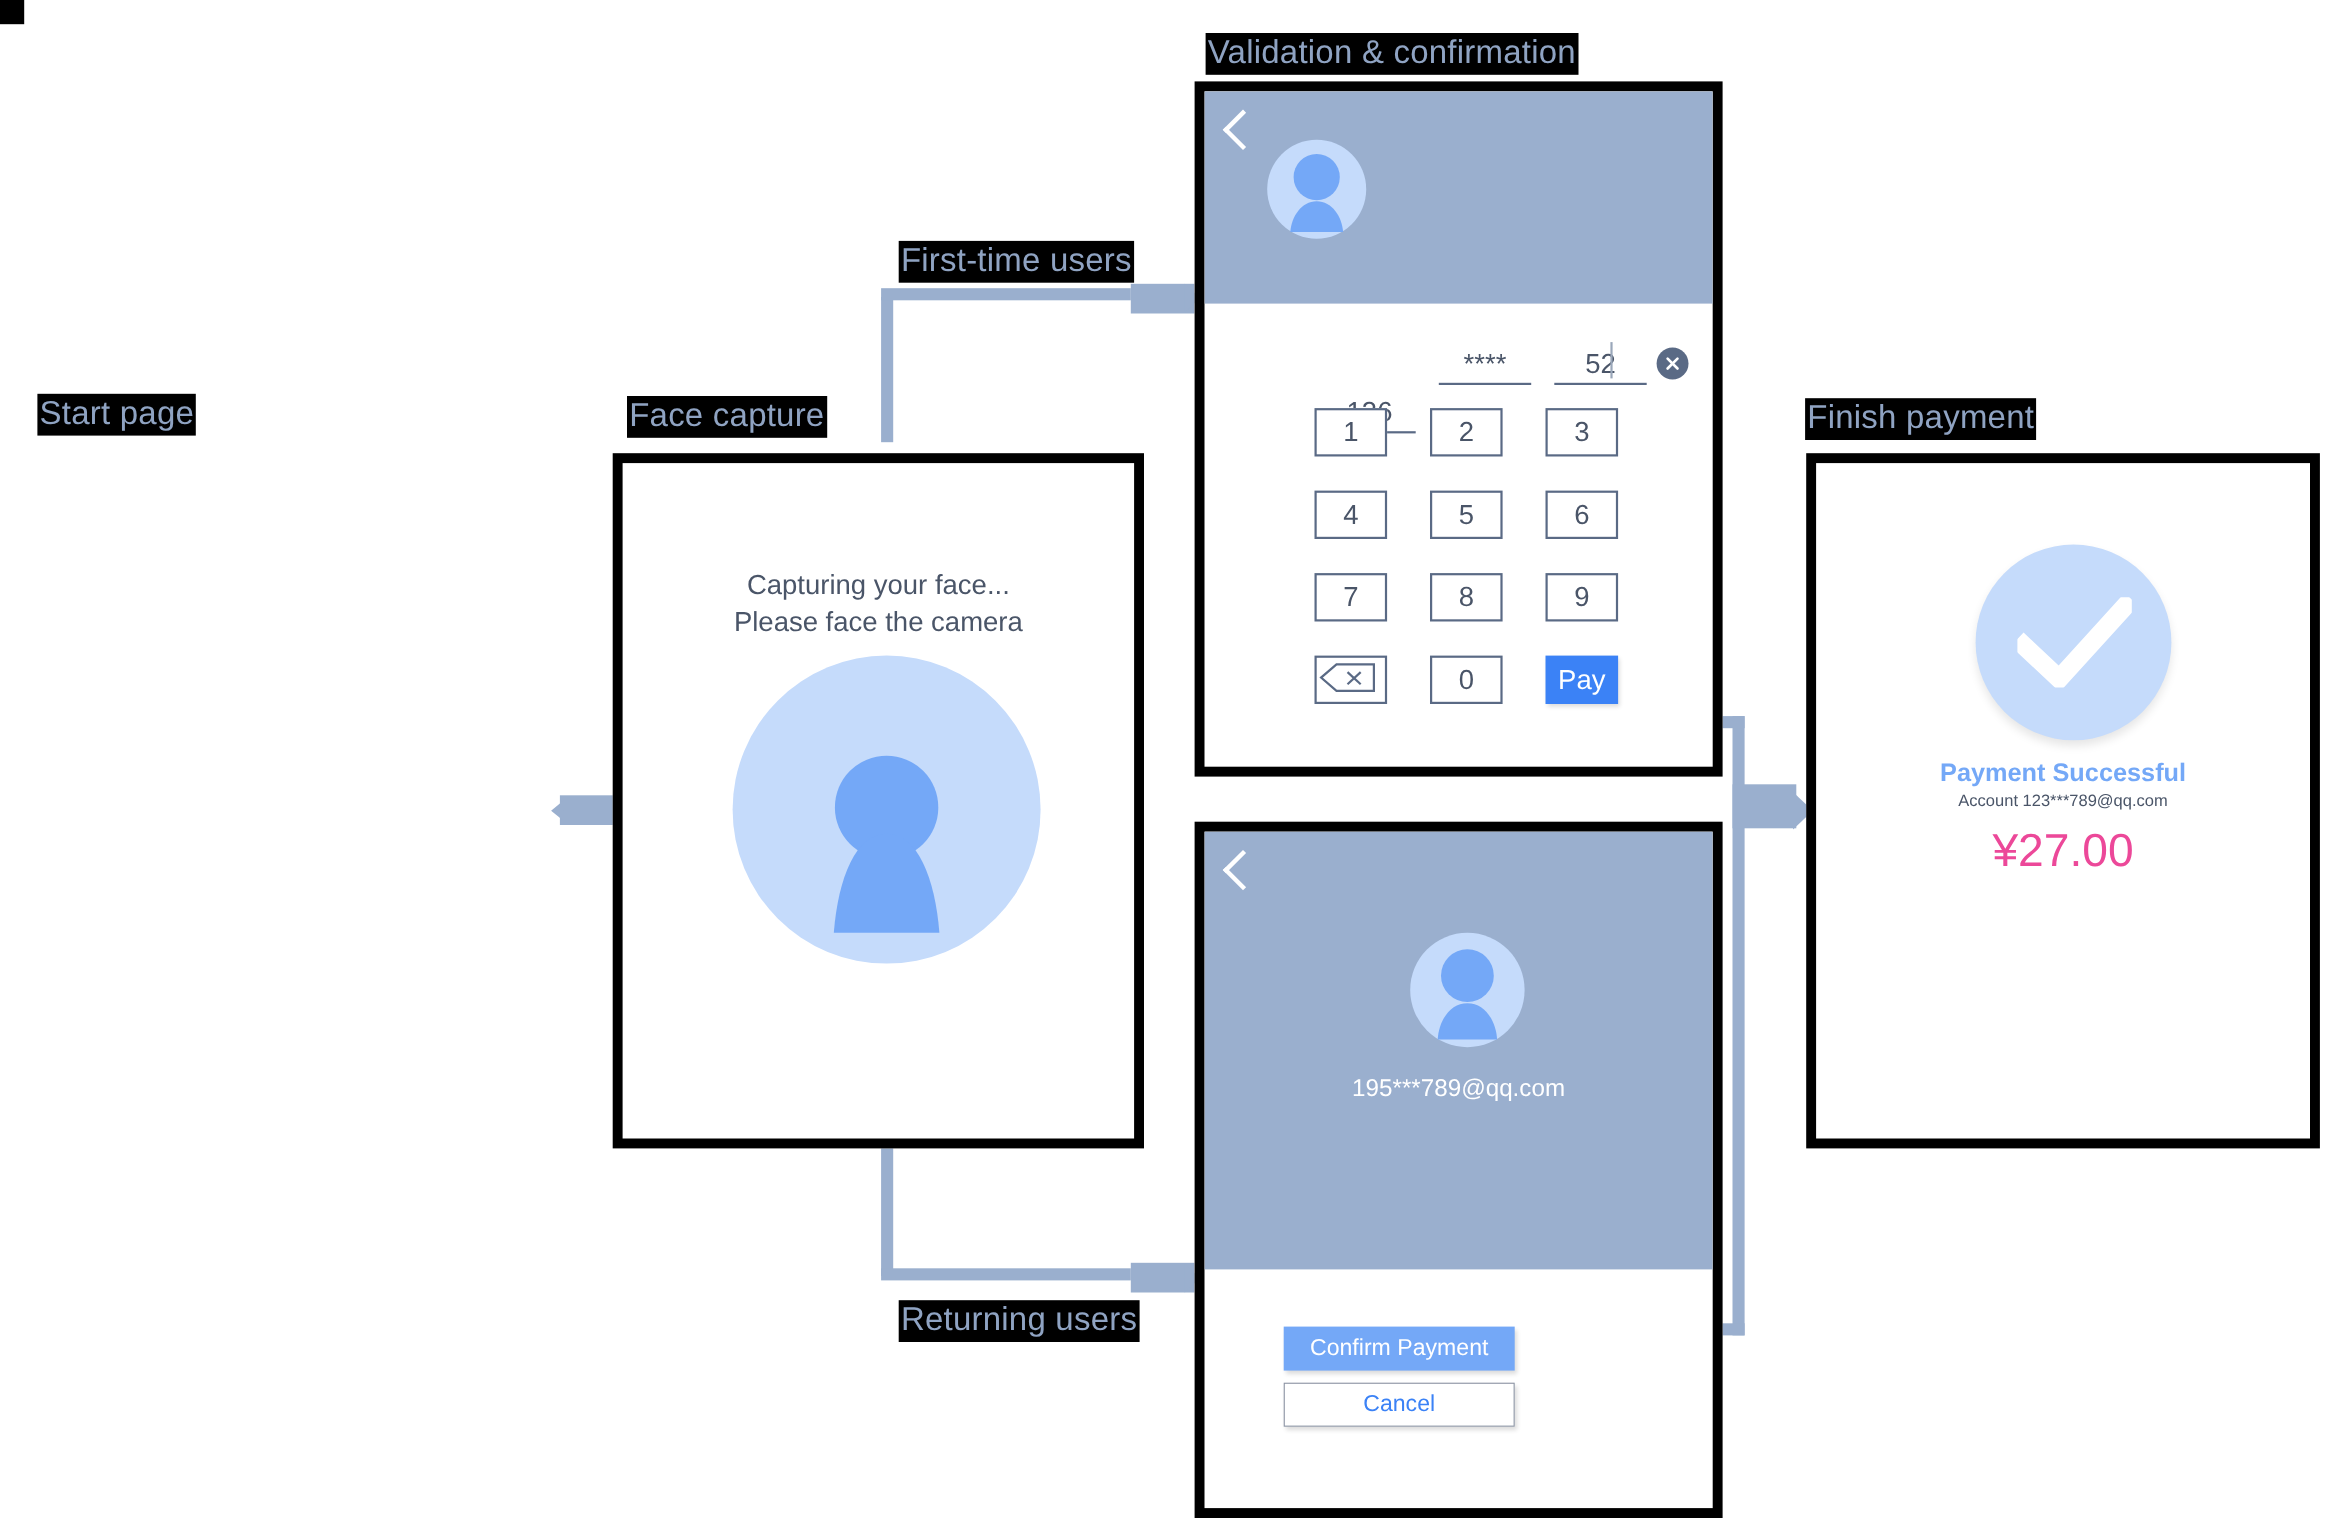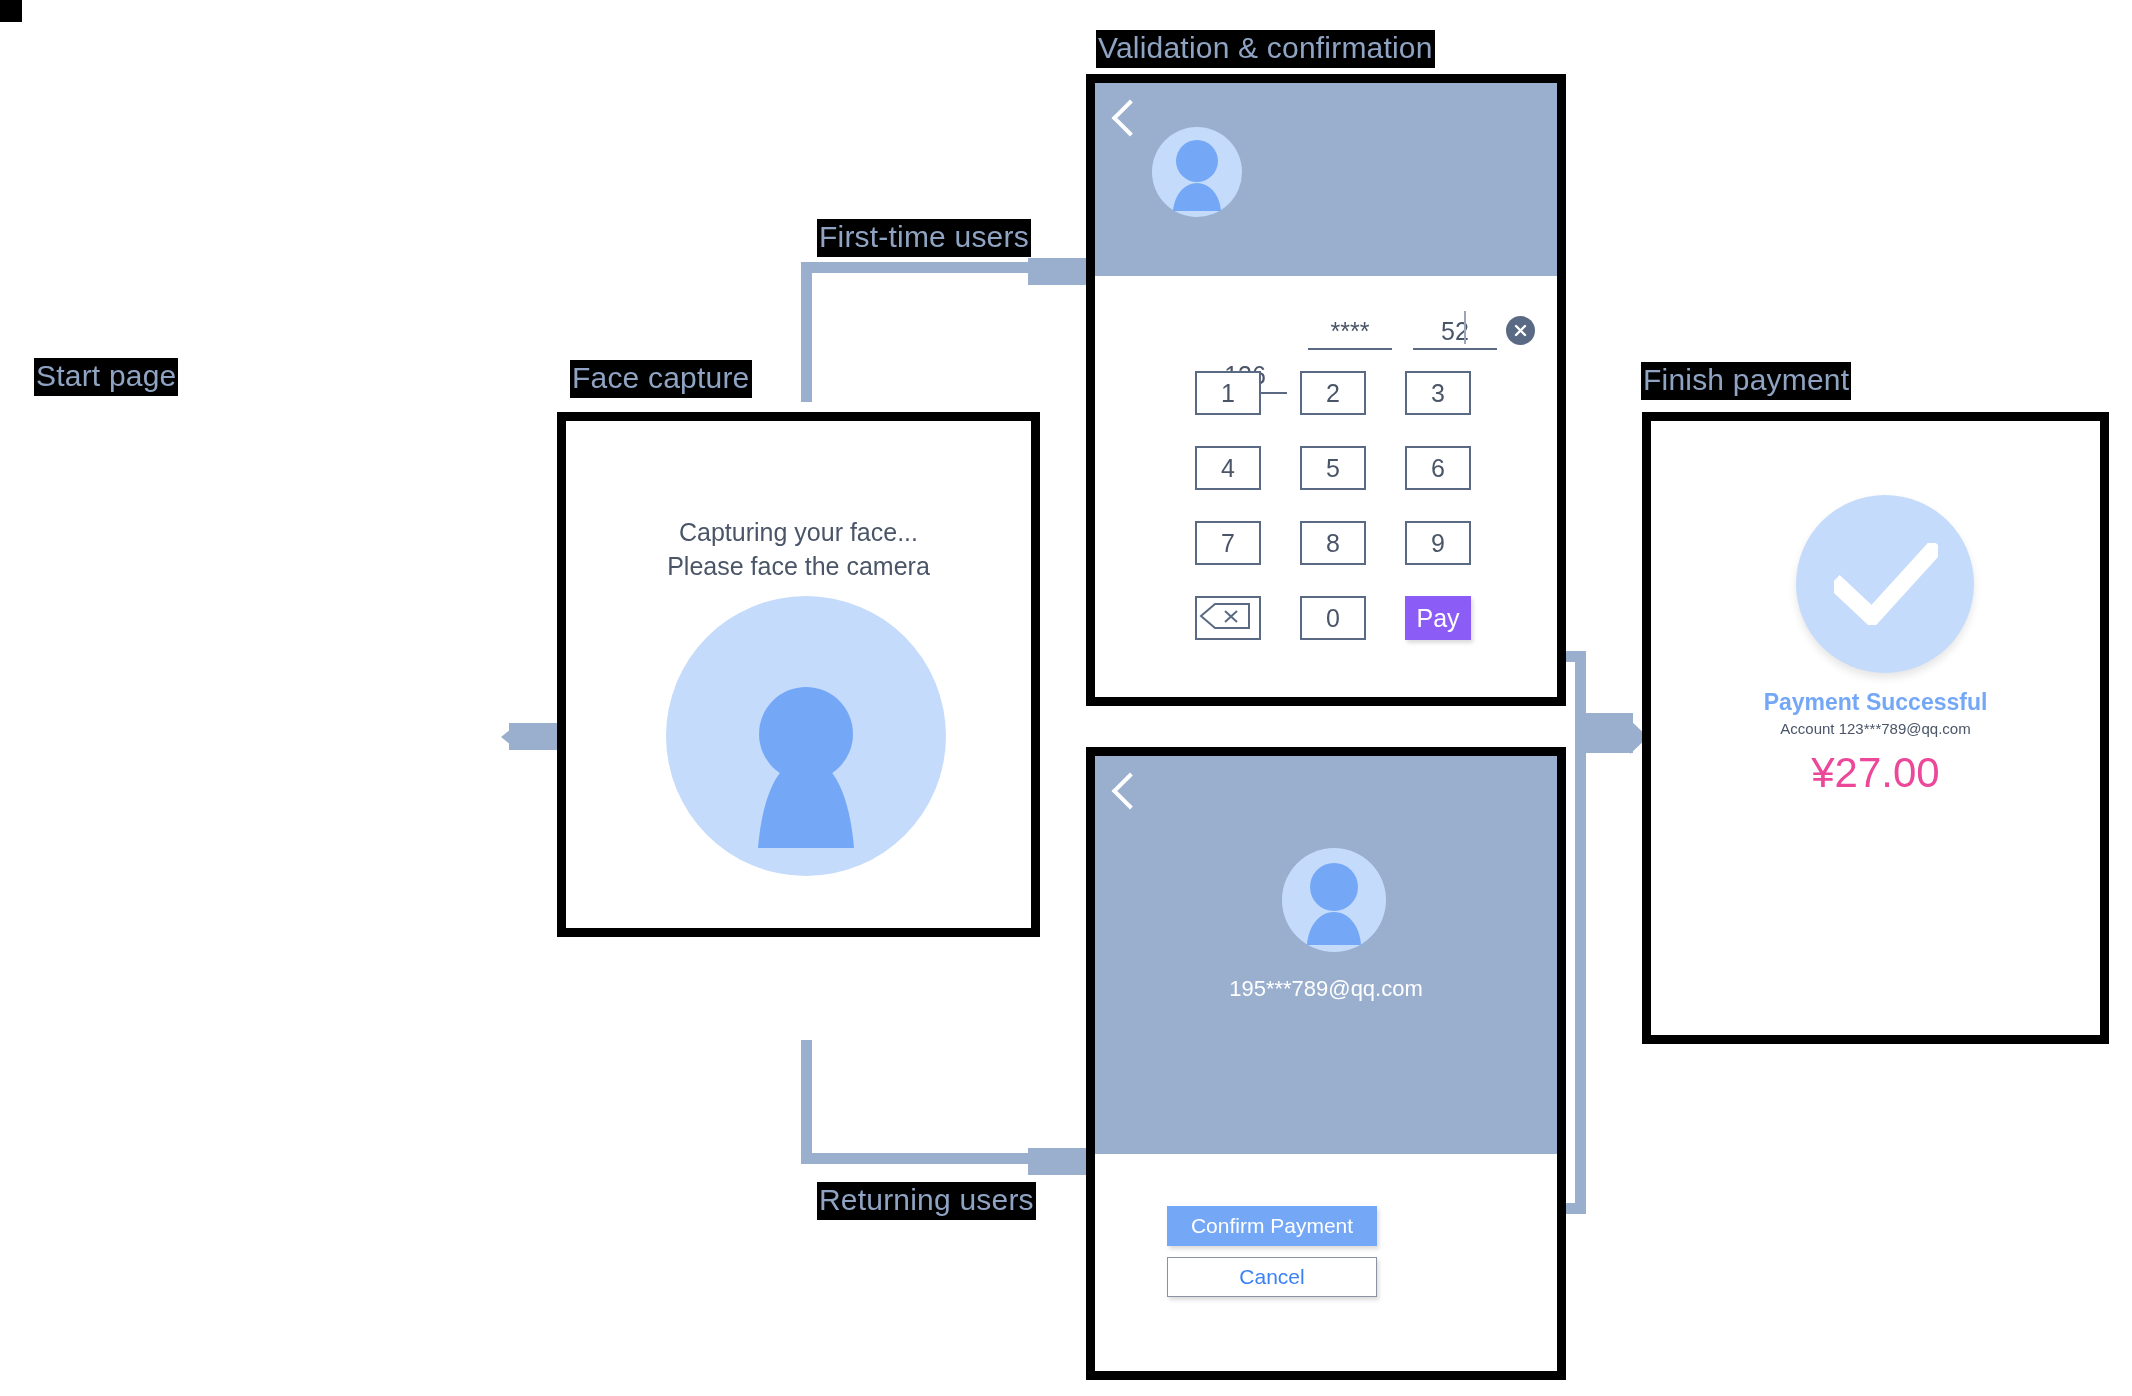--- a/index.html
+++ b/index.html
@@ -110,21 +110,21 @@
   .key{
     position:absolute;
     border:2px solid #5a6a85;
     background:#ffffff;
     color:#4a5568;
     font-size:25px;
     display:flex;align-items:center;justify-content:center;
     box-sizing:border-box;
   }
   .key.pay{
-    background:#8b5cf6;border:none;color:#ffffff;
+    background:#3b82f6;border:none;color:#ffffff;
     box-shadow:2px 3px 4px rgba(0,0,0,.14);
   }
   .bksp-glyph{
     position:relative;width:58px;height:32px;
   }
   .bksp-glyph svg{display:block;}
 
   
   .ruser-panel{position:absolute;left:0;right:0;top:0;background:#9aafce;}
   .greet{
@@ -210,21 +210,21 @@
 
   <div class="conn" style="left:1575px;top:651px;width:11px;height:563px;"></div>
   <div class="conn" style="left:1552px;top:651px;width:34px;height:11px;"></div>
   <div class="conn" style="left:1552px;top:1203px;width:34px;height:11px;"></div>
   <div class="conn-tail" style="left:1545px;top:652px;"></div>
   <div class="conn-tail" style="left:1545px;top:1204px;"></div>
   <div class="conn" style="left:1575px;top:713px;width:58px;height:40px;"></div>
   <div class="conn-arrow" style="left:1630px;top:720px;border-top-width:17px;border-bottom-width:17px;border-left-width:18px;"></div>
 
 
-  <div class="frame" style="left:557px;top:412px;width:483px;height:525px;">
+  <div class="frame" style="left:557px;top:412px;width:483px;height:632px;">
 
     <div class="capture-text" style="top:95px;">
       <div>Capturing your face...</div>
       <div>Please face the camera</div>
     </div>
 
     <div class="halo" style="left:100px;top:175px;width:280px;height:280px;"></div>
     <span style="position:absolute;left:190px;top:265px;">
       <svg width="100" height="190" viewBox="0 0 100 190">
         <circle cx="50" cy="48" r="47" fill="#74a8f7"></circle>

